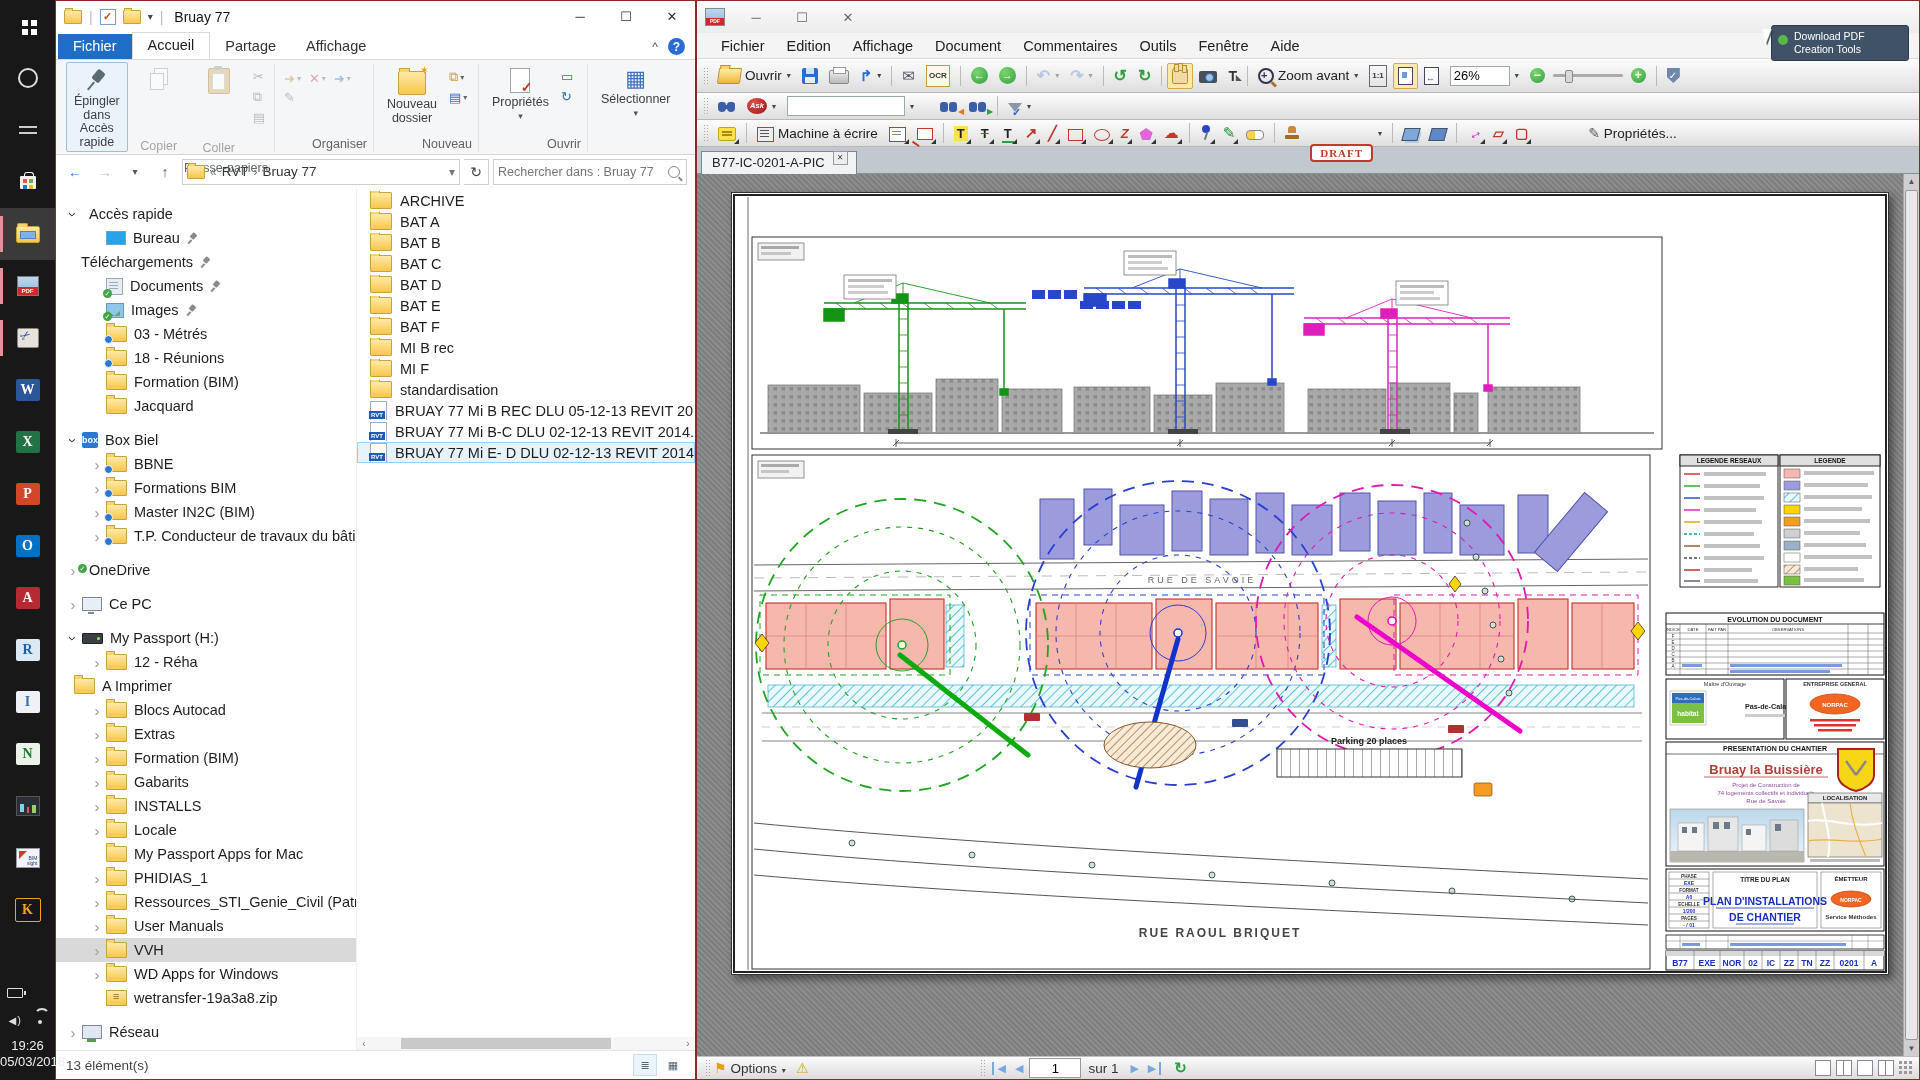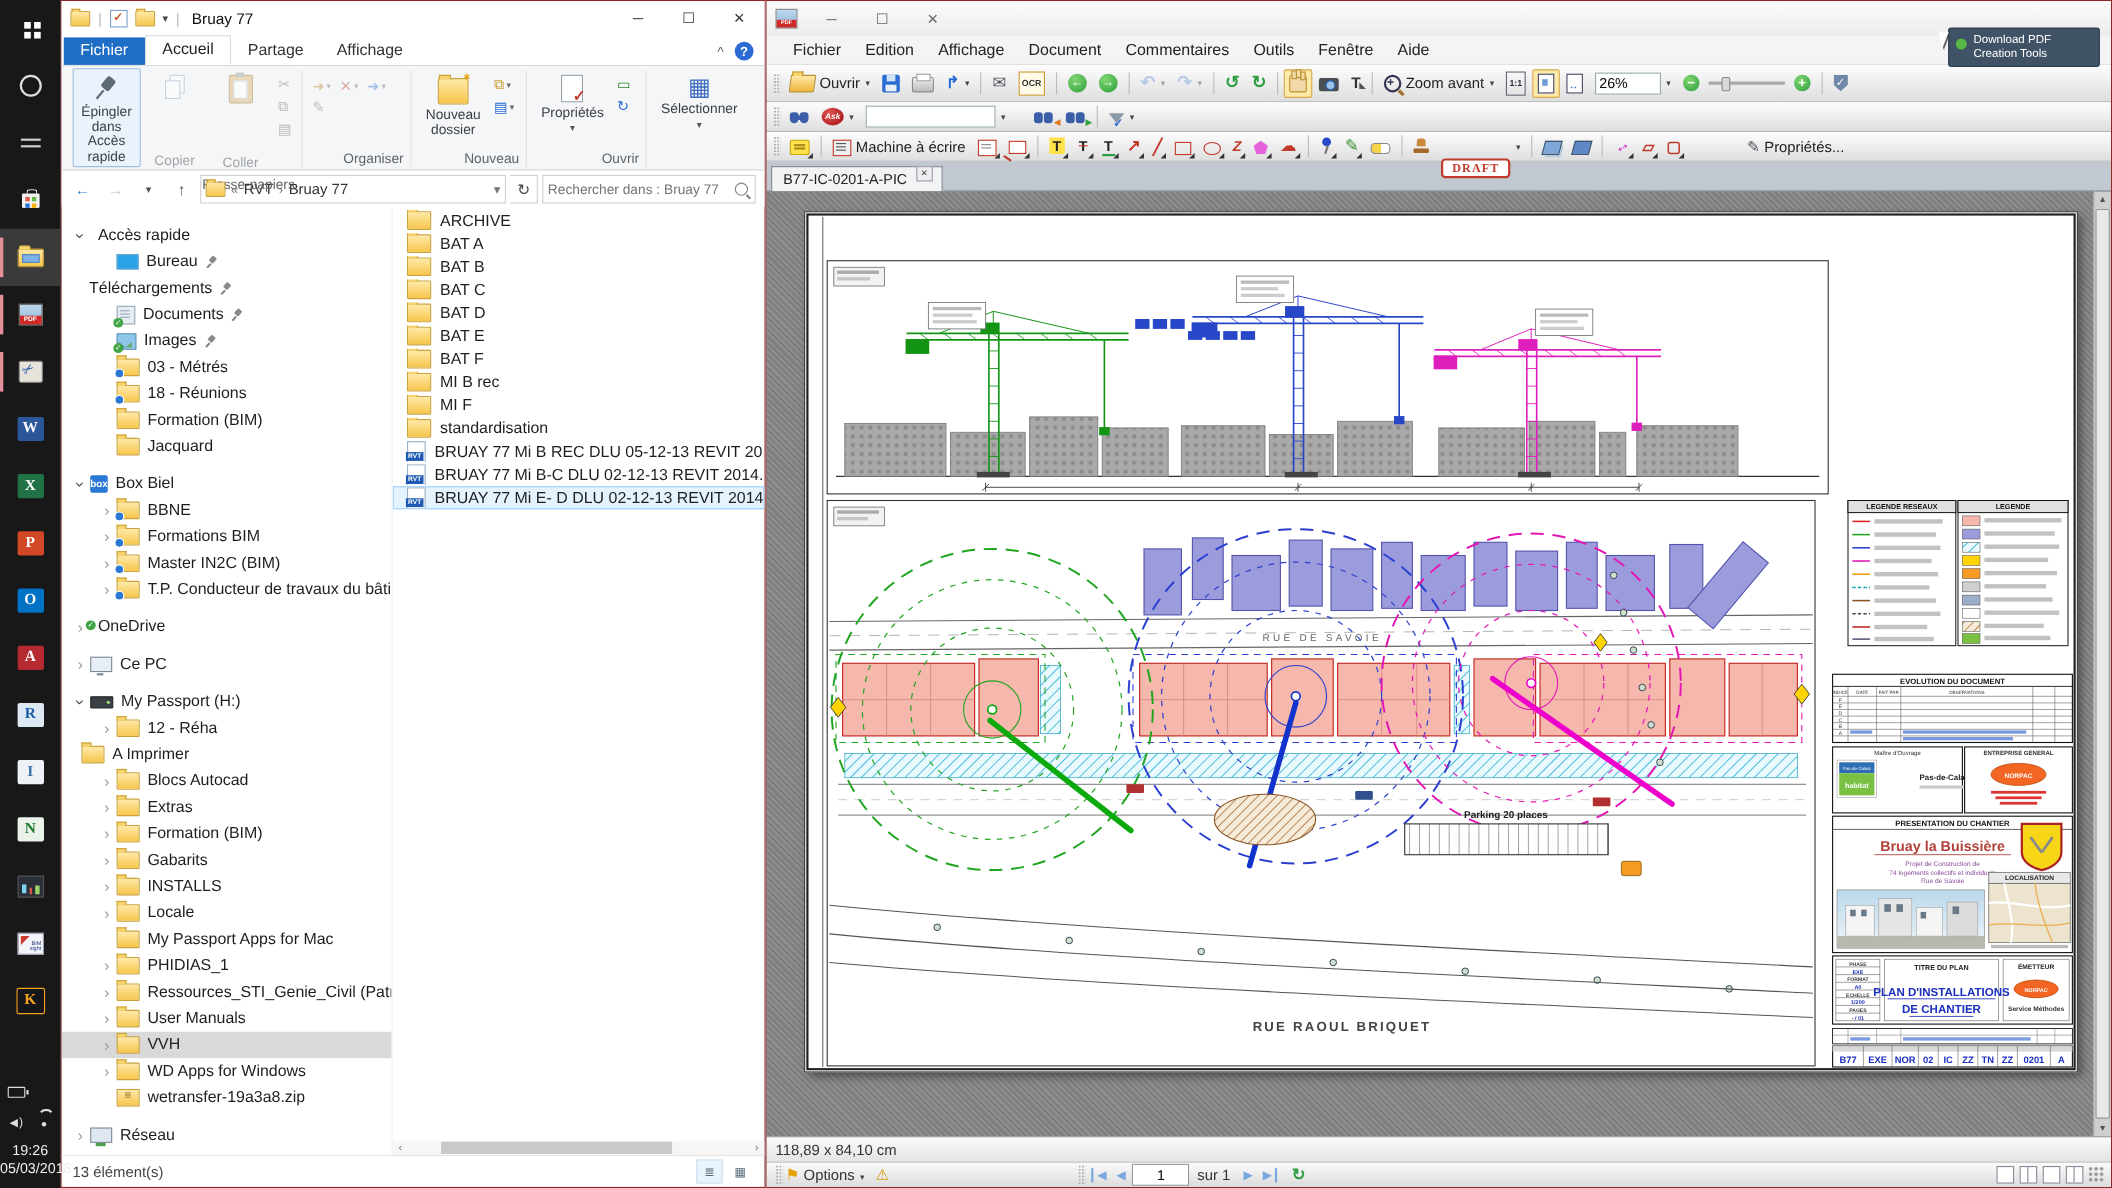--- a/index.html
+++ b/index.html
@@ -1530,23 +1530,20 @@
           <text x="1142" y="773" font-size="8.5" font-weight="bold" text-anchor="middle" fill="#1b2fbf">A</text>
         </g>
       </svg>
       </div>
       <div class="vscroll">
         <div class="varr">▲</div>
         <div class="vthumb"></div>
         <div class="varr dn">▼</div>
       </div>
     </div>
-    <div class="pdf-size">
-      <span>118,89 x 84,10 cm</span>
-    </div>
     <div class="pdf-status">
       <span class="hdl"></span>
       <span class="flagIco">⚑</span>
       <span><span>Options</span> <span class="drop">▾</span></span>
       <span class="warnIco">⚠</span>
       <div class="navCluster">
         <span class="hdl"></span>
         <span class="navB bar-l">◀</span>
         <span class="navB">◀</span>
         <input class="pageInput" value="1" style="">

